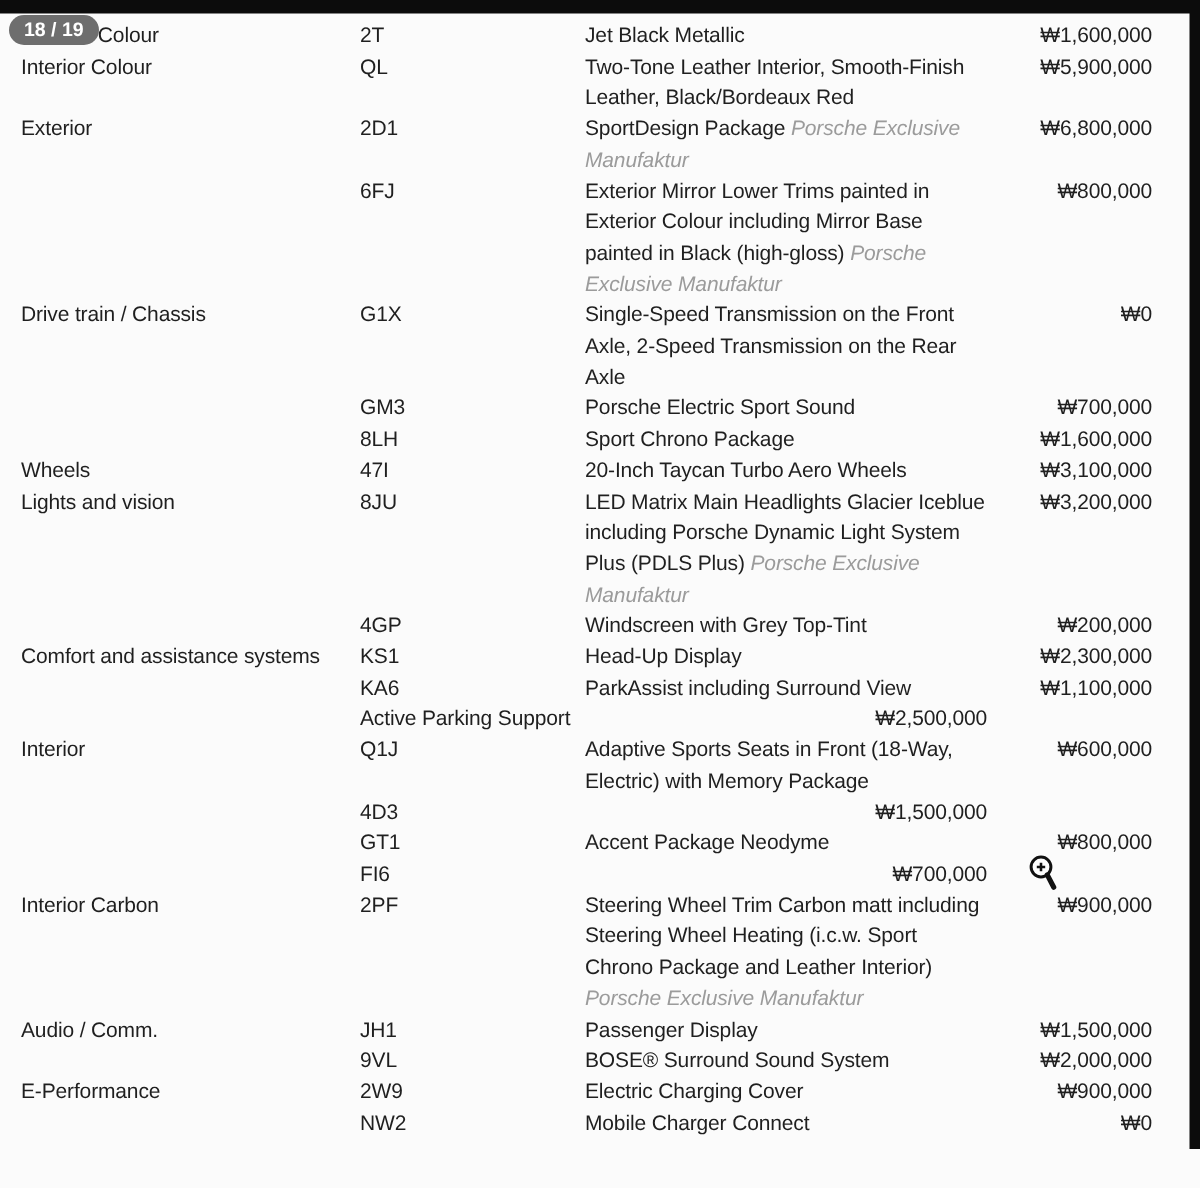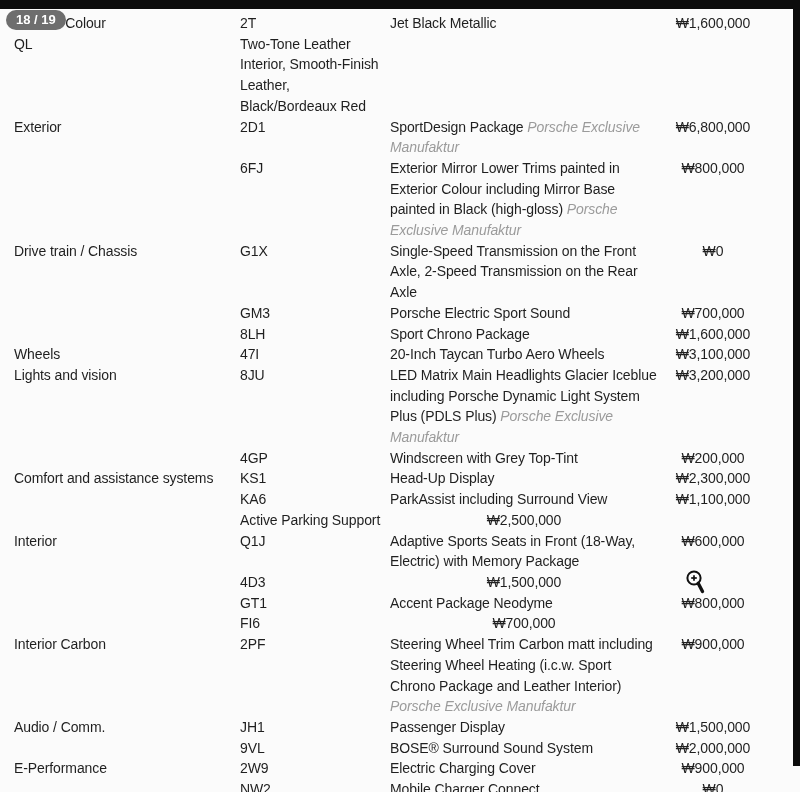--- a/index.html
+++ b/index.html
@@ -8,21 +8,21 @@
     font-family:"Liberation Sans","DejaVu Sans",sans-serif;
     background:#fbfbfb; color:#1f1f1f; overflow:hidden;
   }
   .sheet { position:relative; width:800px; height:792px; background:#fbfbfb; }
   .bar-top { position:absolute; top:0; left:0; width:100%; height:9px; background:#0c0c0c; }
   .bar-right { position:absolute; top:0; right:0; width:7px; height:766px; background:#0c0c0c; }
   .rows { position:absolute; top:13px; left:14px; right:32px; }
   .row { display:grid; grid-template-columns:226px 150px 268px 1fr; }
   .cell { font-size:14px; line-height:20.7px; letter-spacing:-0.1px; }
   .cell.cat { padding-right:10px; }
-  .cell.price { text-align:center; white-space:nowrap; }
+  .cell.price { text-align:right; white-space:nowrap; }
   .manufaktur { color:#9b9b9b; font-style:italic; }
   .badge {
     position:absolute; top:10px; left:6px; z-index:5;
     background:#6e6e6e; color:#ffffff; font-size:13px; font-weight:bold;
     padding:3px 10px 4px; border-radius:13px; line-height:1;
   }
   .cursor { position:absolute; left:685px; top:569px; z-index:6; }
 </style>
 </head>
 <body>
@@ -34,22 +34,24 @@
   <div class="badge">18 / 19</div>
 
   <div class="rows" id="rows">
       <div class="row">
         <div class="cell cat">Exterior Colour</div>
         <div class="cell code">2T</div>
         <div class="cell desc"><span>Jet Black Metallic</span></div>
         <div class="cell price">₩1,600,000</div>
       </div>
       <div class="row">
+        <div class="cell cat">Interior Colour</div>
         <div class="cell code">QL</div>
         <div class="cell desc"><span>Two-Tone Leather Interior, Smooth-Finish Leather, Black/Bordeaux Red</span></div>
+        <div class="cell price">₩5,900,000</div>
       </div>
       <div class="row">
         <div class="cell cat">Exterior</div>
         <div class="cell code">2D1</div>
         <div class="cell desc"><span>SportDesign Package</span> <span class="manufaktur">Porsche Exclusive Manufaktur</span></div>
         <div class="cell price">₩6,800,000</div>
       </div>
       <div class="row">
         <div class="cell cat"></div>
         <div class="cell code">6FJ</div>

